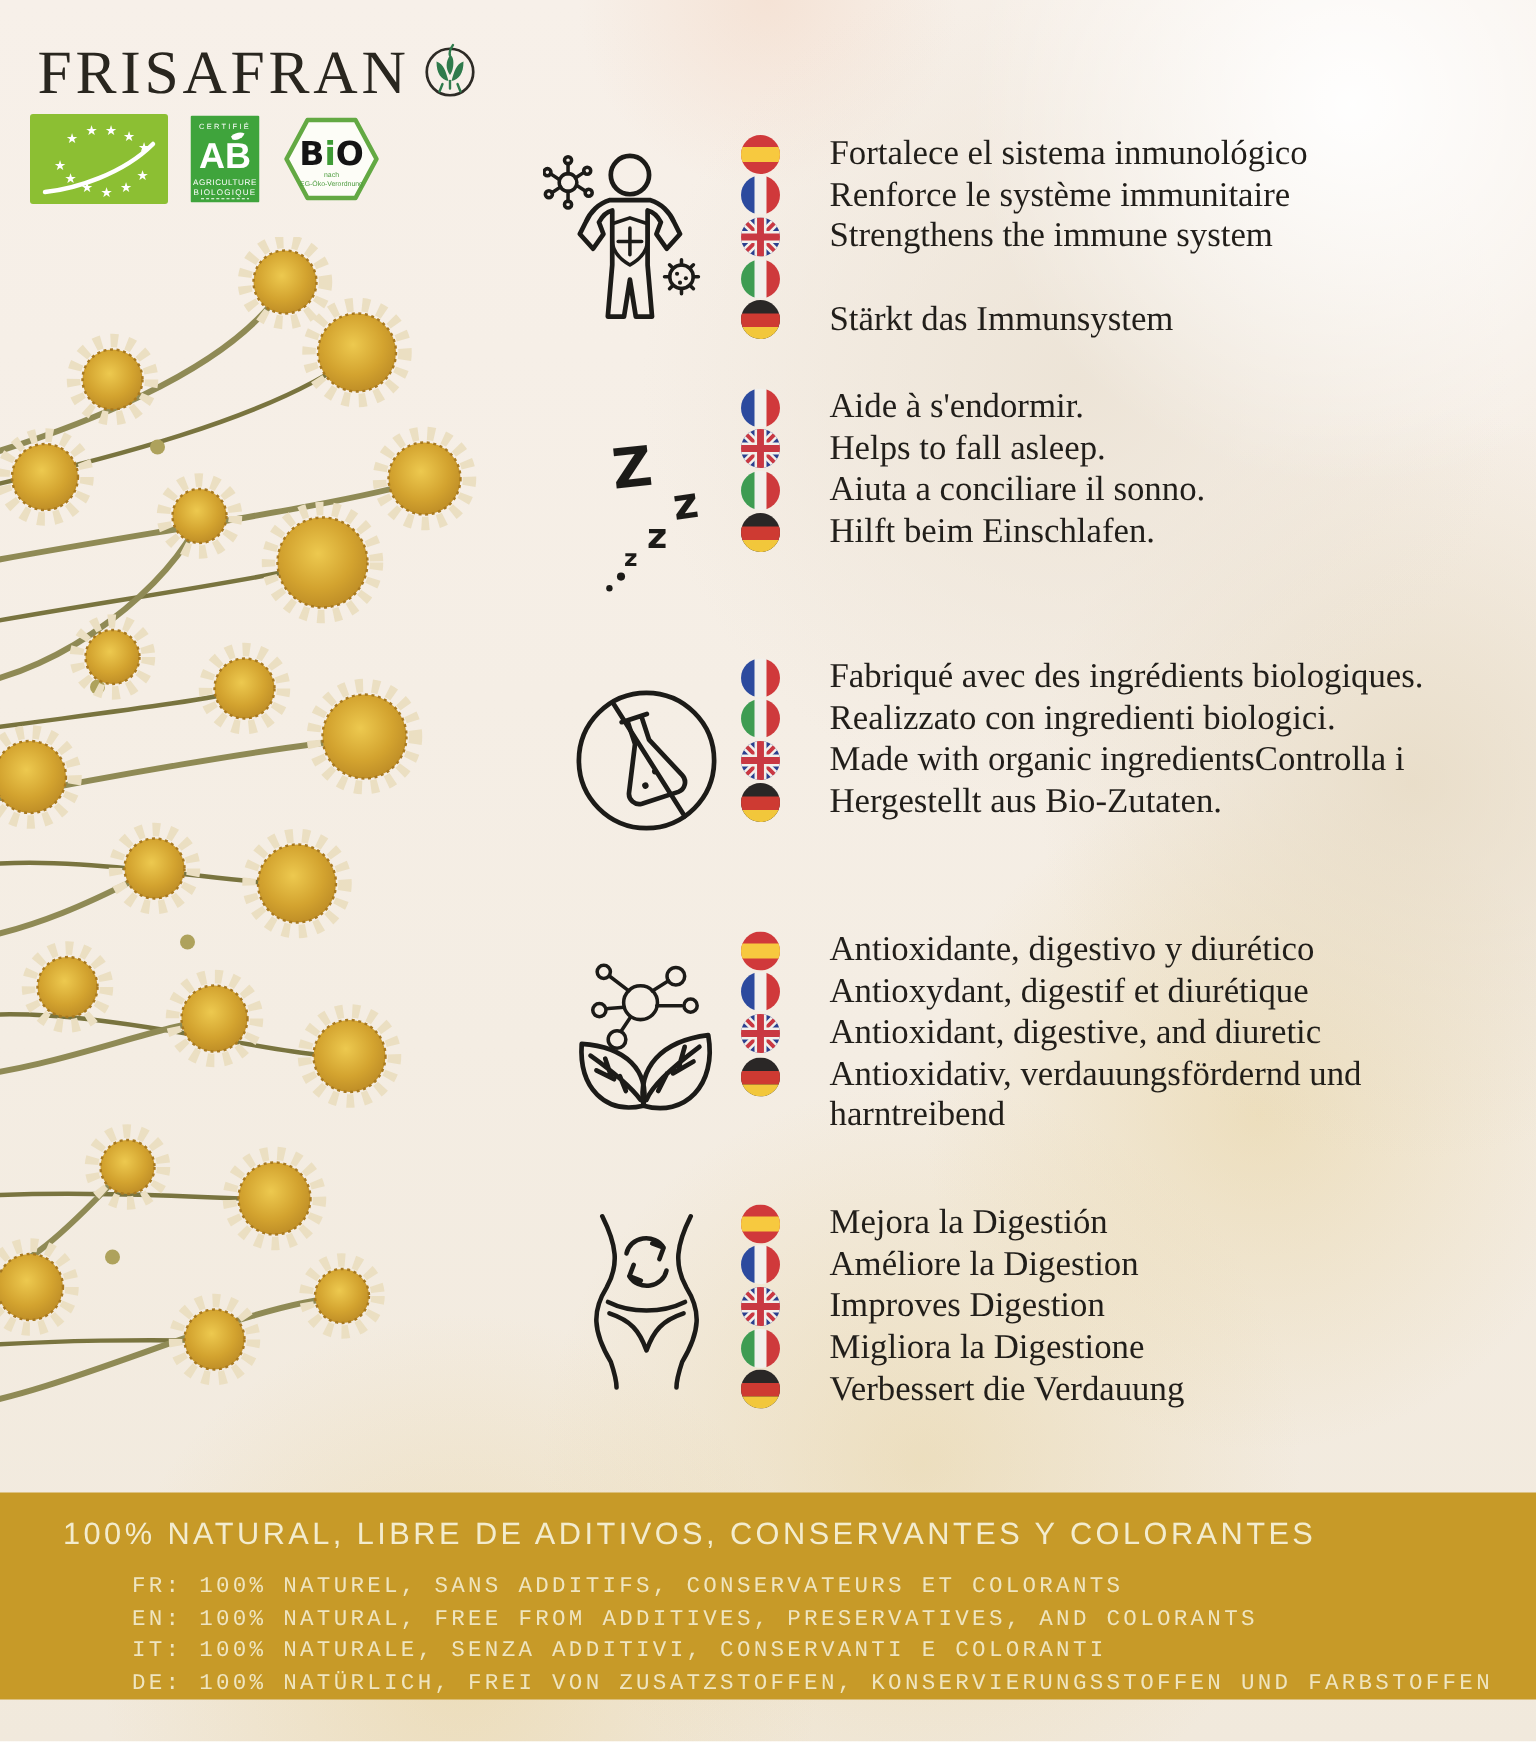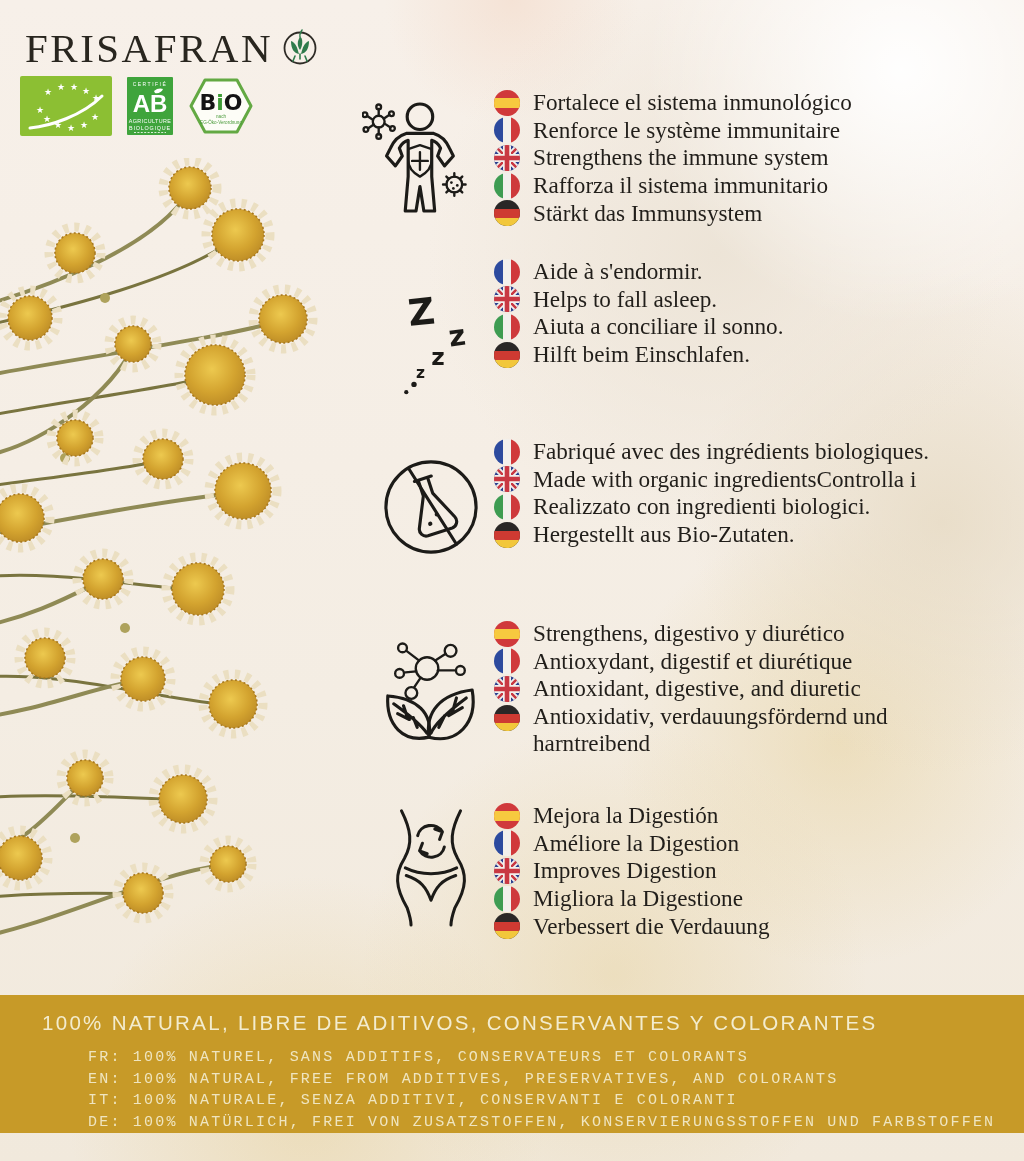--- a/index.html
+++ b/index.html
@@ -28,21 +28,21 @@
   .stem2{fill:none;stroke:#79743F;stroke-width:3;stroke-linecap:round;}
   .pf{fill:none;stroke:#EBDFC2;stroke-width:9;stroke-dasharray:5 6;}
   .pp{fill:url(#gold);stroke:#A8791F;stroke-width:1.6;stroke-dasharray:2 2.4;}
   .bud{fill:#AEA25C;}
   
   .benefit{position:absolute;left:494px;}
   .b-row{display:flex;align-items:center;gap:13px;height:27.6px;}
   .b-row.tall{height:auto;align-items:flex-start;}
   .b-row.tall .flag{margin-top:2px;}
   .flag{width:26px;height:26px;flex:0 0 26px;}
-  .b-text{font-size:23.2px;color:#211E1A;white-space:nowrap;}
+  .b-text{font-size:23.2px;color:#211E1A;white-space:nowrap;margin-left:20px;}
   .b-text.wrap{white-space:normal;width:402px;line-height:27.4px;}
   .b-icon{position:absolute;}
   .ic{stroke:#1C1B18;fill:none;stroke-width:3.2;stroke-linecap:round;stroke-linejoin:round;}
   .ic2{stroke:#1C1B18;fill:none;stroke-width:2.4;stroke-linecap:round;stroke-linejoin:round;}
   .icfill{fill:#1C1B18;stroke:none;}
   .zl{font-family:"DejaVu Sans",sans-serif;font-weight:bold;fill:#1C1B18;}
   
   .banner{position:absolute;left:0;top:995px;width:1024px;height:138px;}
   .banner-headline{position:absolute;left:42px;top:16px;margin:0;font-family:"Liberation Sans",sans-serif;
     font-weight:400;font-size:20.5px;letter-spacing:2.3px;white-space:nowrap;}
@@ -346,21 +346,20 @@
     <div class="b-row">
         <svg class="flag" viewBox="0 0 26 26">
           <use href="#f-gb"></use>
         </svg>
         <span class="b-text">Strengthens the immune system</span>
       </div>
     <div class="b-row">
         <svg class="flag" viewBox="0 0 26 26">
           <use href="#f-it"></use>
         </svg>
-        <span class="b-text">Rafforza il sistema immunitario</span>
       </div>
     <div class="b-row">
         <svg class="flag" viewBox="0 0 26 26">
           <use href="#f-de"></use>
         </svg>
         <span class="b-text">Stärkt das Immunsystem</span>
       </div>
   </div>
 
   <div class="benefit" style="top:258px">
@@ -392,44 +391,44 @@
 
   <div class="benefit" style="top:438px">
     <div class="b-row">
         <svg class="flag" viewBox="0 0 26 26">
           <use href="#f-fr"></use>
         </svg>
         <span class="b-text">Fabriqué avec des ingrédients biologiques.</span>
       </div>
     <div class="b-row">
         <svg class="flag" viewBox="0 0 26 26">
+          <use href="#f-it"></use>
+        </svg>
+        <span class="b-text">Realizzato con ingredienti biologici.</span>
+      </div>
+    <div class="b-row">
+        <svg class="flag" viewBox="0 0 26 26">
           <use href="#f-gb"></use>
         </svg>
         <span class="b-text">Made with organic ingredientsControlla i</span>
       </div>
     <div class="b-row">
         <svg class="flag" viewBox="0 0 26 26">
-          <use href="#f-it"></use>
-        </svg>
-        <span class="b-text">Realizzato con ingredienti biologici.</span>
-      </div>
-    <div class="b-row">
-        <svg class="flag" viewBox="0 0 26 26">
           <use href="#f-de"></use>
         </svg>
         <span class="b-text">Hergestellt aus Bio-Zutaten.</span>
       </div>
   </div>
 
   <div class="benefit" style="top:620px">
     <div class="b-row">
         <svg class="flag" viewBox="0 0 26 26">
           <use href="#f-es"></use>
         </svg>
-        <span class="b-text">Strengthens, digestivo y diurético</span>
+        <span class="b-text">Antioxidante, digestivo y diurético</span>
       </div>
     <div class="b-row">
         <svg class="flag" viewBox="0 0 26 26">
           <use href="#f-fr"></use>
         </svg>
         <span class="b-text">Antioxydant, digestif et diurétique</span>
       </div>
     <div class="b-row">
         <svg class="flag" viewBox="0 0 26 26">
           <use href="#f-gb"></use>

